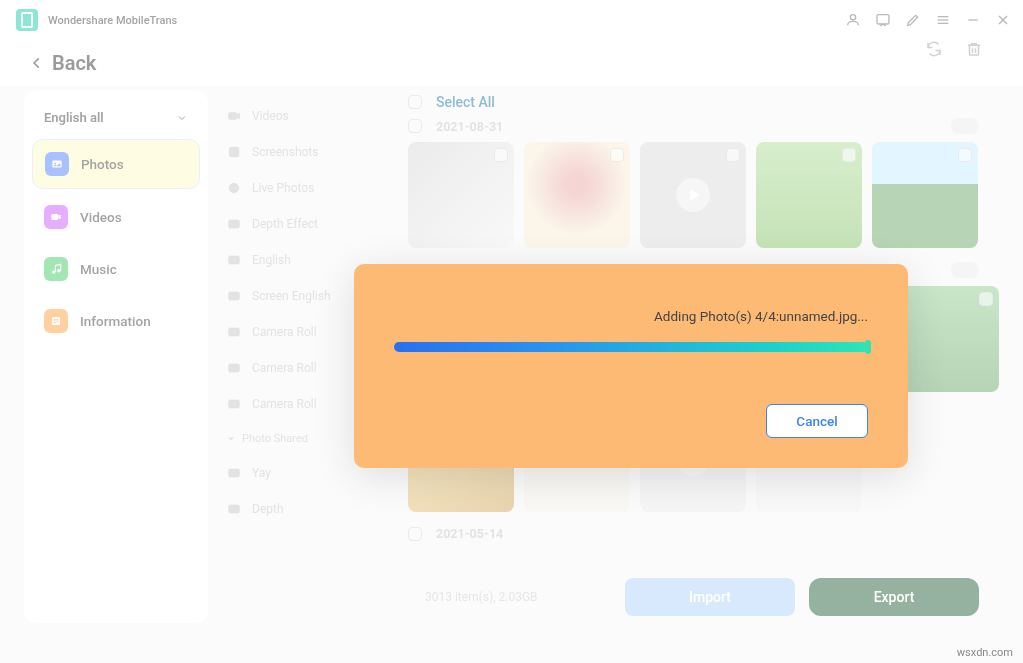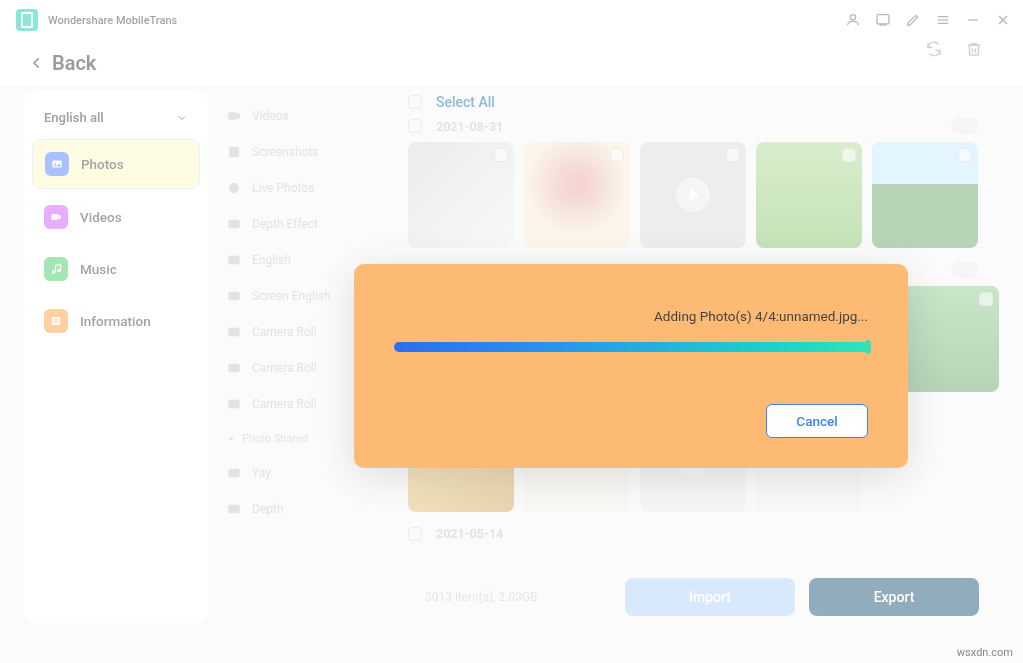--- a/index.html
+++ b/index.html
@@ -46,21 +46,21 @@
 .thumb { width: 106px; height: 106px; border-radius: 8px; background: #e8e8e8; position: relative; overflow: hidden; }
 .thumb .tchk { position: absolute; top: 6px; right: 6px; width: 14px; height: 14px; border: 1.5px solid #d0d0d0; border-radius: 4px; background: rgba(255,255,255,0.6); }
 .thumb .play { position: absolute; top: 50%; left: 50%; transform: translate(-50%,-50%); width: 34px; height: 34px; border-radius: 50%; background: rgba(255,255,255,0.5); display: flex; align-items: center; justify-content: center; }
 .thumb .play::after { content: ""; border-left: 10px solid #fff; border-top: 6px solid transparent; border-bottom: 6px solid transparent; margin-left: 3px; }
 
 .bottom-bar { position: absolute; bottom: 0; left: 41px; right: 20px; height: 52px; display: flex; align-items: center; }
 .stats { font-size: 12px; color: #c8c8c8; }
 .action-btns { margin-left: auto; display: flex; gap: 14px; }
 .abtn { width: 170px; height: 38px; border-radius: 8px; display: flex; align-items: center; justify-content: center; color: #fff; font-size: 14px; font-weight: 500; cursor: pointer; }
 .abtn.import { background: #a9cdfb; }
-.abtn.export { background: #0c4a6e; }
+.abtn.export { background: #14532d; border-radius: 12px; }
 
 .overlay { position: absolute; inset: 0; background: rgba(255,255,255,0.55); display: flex; align-items: center; justify-content: center; z-index: 50; pointer-events: none; }
 .dialog { position: absolute; top: 264px; left: 354px; width: 554px; background: #fdba74; border-radius: 10px; box-shadow: 0 8px 40px rgba(0,0,0,0.12); padding: 44px 40px 30px 40px; z-index: 60; text-align: right; }
 .dialog-text { font-size: 13.5px; color: #444; margin-bottom: 18px; }
 .progress { width: 100%; height: 10px; border-radius: 5px; background: linear-gradient(90deg, #2a6ff0 0%, #2a8ff0 30%, #1dd1c9 80%, #2fe3b9 100%); position: relative; }
 .progress::after { content: ""; position: absolute; right: -3px; top: -2px; width: 6px; height: 14px; background: #3ae0b0; border-radius: 3px; }
 .dialog-actions { display: flex; justify-content: flex-end; margin-top: 52px; }
 .cancel-btn { width: 102px; height: 34px; border: 1.5px solid #3b82f6; color: #3b82f6; border-radius: 6px; background: #fff; font-size: 13.5px; font-weight: 500; cursor: pointer; display: flex; align-items: center; justify-content: center; }
 
 .watermark { position: absolute; bottom: 4px; right: 10px; font-size: 11px; color: #888; z-index: 100; }

